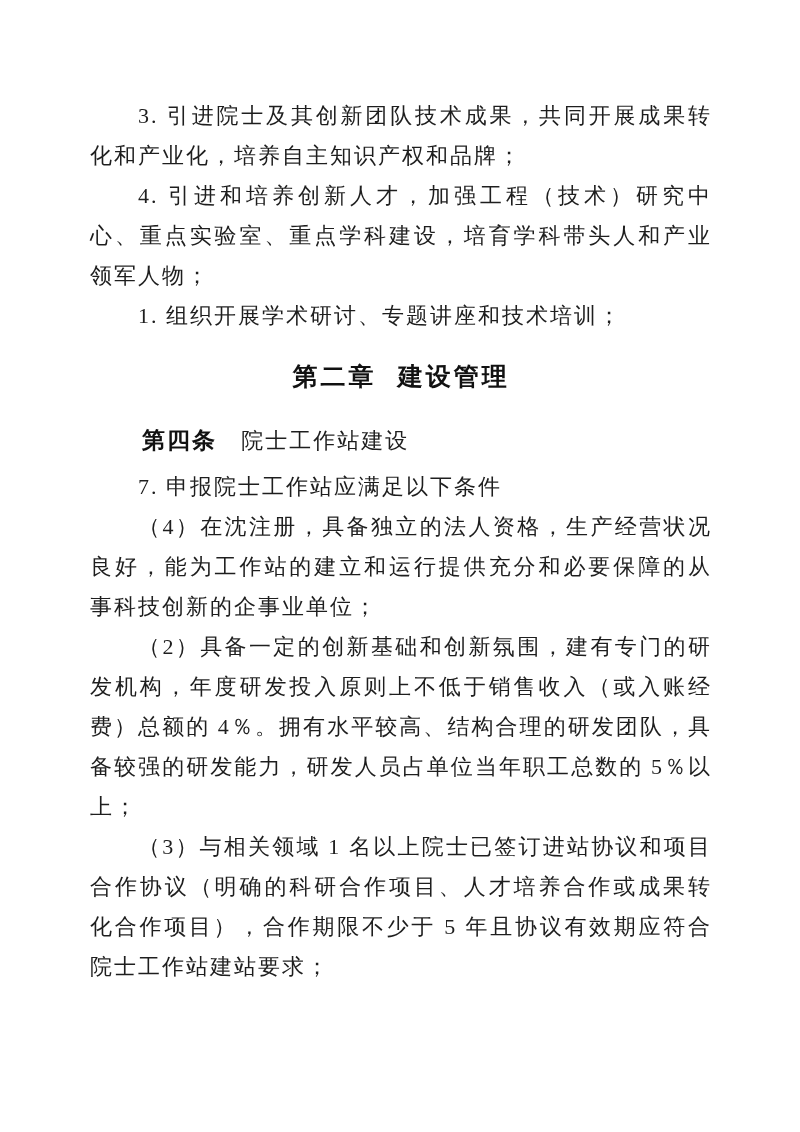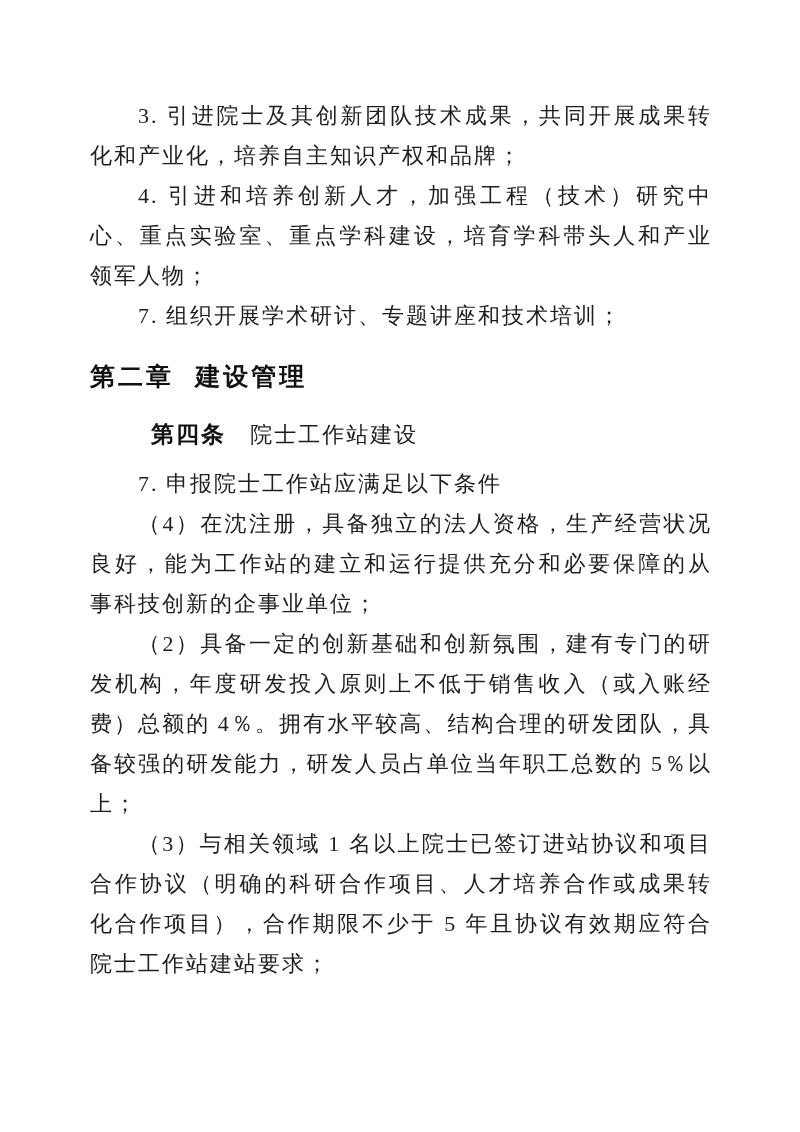--- a/index.html
+++ b/index.html
@@ -26,55 +26,56 @@
     margin: 0;
     font-size: 22px;
     line-height: 40px;
     letter-spacing: 2px;
     text-align: justify;
     text-indent: 48px;
     color: #1e1e1e;
   }
   .chapter-heading {
     margin: 20px 0 22px 0;
+    text-align: center;
     font-family: "Liberation Sans", "DejaVu Sans", sans-serif;
     font-weight: 700;
     font-size: 25px;
     line-height: 40px;
     letter-spacing: 3px;
     color: #111111;
   }
   .chapter-heading .chapter-number {
     margin-right: 0.85em;
   }
   .article-line {
-    margin: 13px;
+    margin: 4px;
     font-size: 22px;
-    line-height: 32px;
+    line-height: 45px;
     letter-spacing: 2px;
     text-indent: 48px;
     text-align: justify;
   }
   .article-number {
     font-family: "Liberation Sans", "DejaVu Sans", sans-serif;
     font-weight: 700;
     font-size: 23px;
     color: #111111;
     margin-right: 1.05em;
   }
 </style>
 </head>
 <body>
 
 <div class="page">
   <div class="content">
 
     <p class="para">3. 引进院士及其创新团队技术成果，共同开展成果转化和产业化，培养自主知识产权和品牌；</p>
     <p class="para">4. 引进和培养创新人才，加强工程（技术）研究中心、重点实验室、重点学科建设，培育学科带头人和产业领军人物；</p>
-    <p class="para">7. 组织开展学术研讨、专题讲座和技术培训；</p>
+    <p class="para">1. 组织开展学术研讨、专题讲座和技术培训；</p>
 
     <h2 class="chapter-heading">
       <span class="chapter-number">第二章</span><span class="chapter-title">建设管理</span>
     </h2>
 
     <p class="article-line">
       <span class="article-number">第四条</span><span class="article-title">院士工作站建设</span>
     </p>
 
     <p class="para">7. 申报院士工作站应满足以下条件</p>

